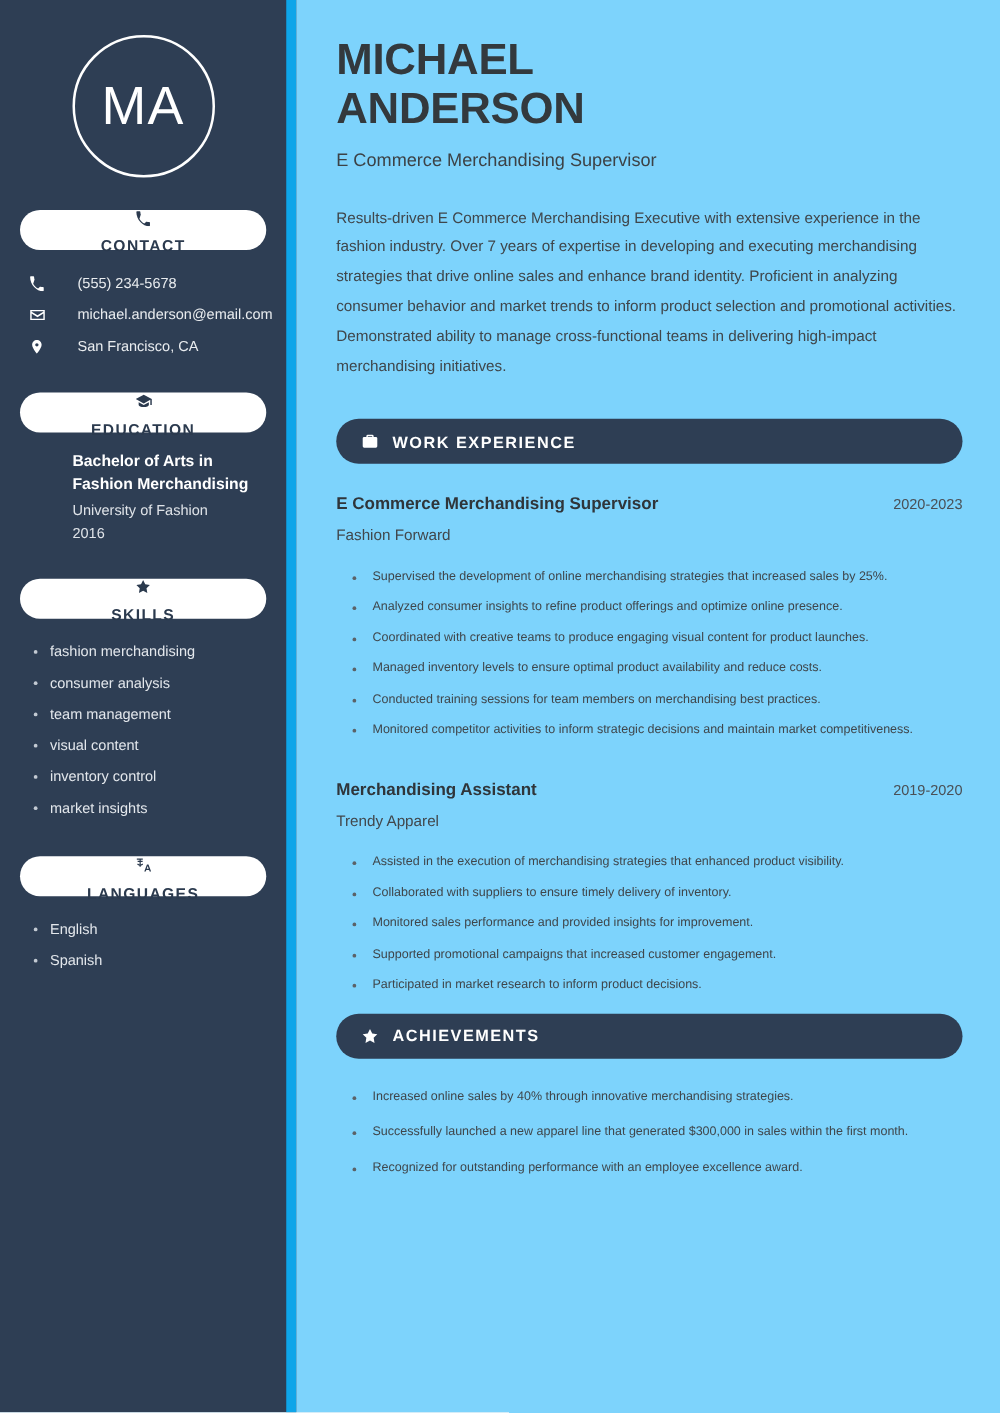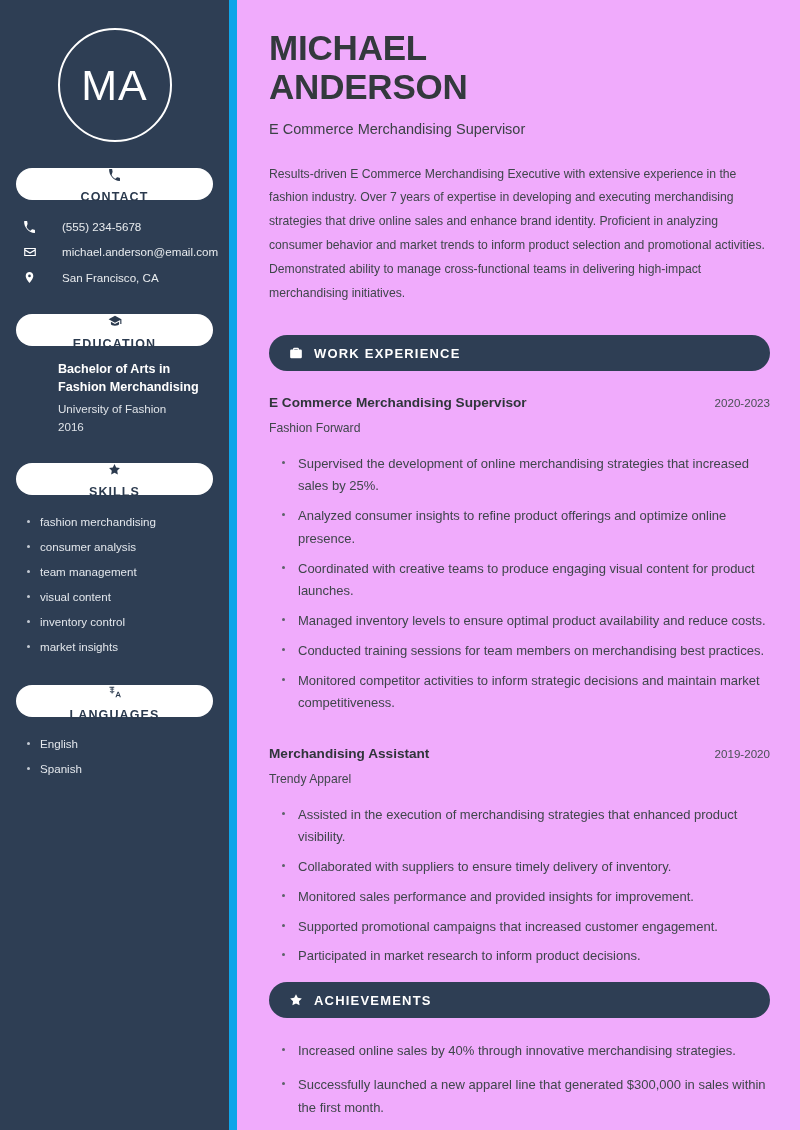--- a/index.html
+++ b/index.html
@@ -131,21 +131,21 @@
     width: 3px;
     height: 3px;
     border-radius: 50%;
     background: #c3cad3;
   }
 
   
   .main {
     flex: 1 1 auto;
     padding: 28px 30px 0 32px;
-    background: #f0abfc;
+    background: #7dd3fc;
     min-width: 0;
   }
 
   .name {
     font-size: 35px;
     font-weight: bold;
     color: #33393d;
     line-height: 1.12;
     letter-spacing: -0.2px;
   }
@@ -202,21 +202,21 @@
   .job-company {
     font-size: 12.2px;
     color: #41474c;
     margin-top: 7px;
     line-height: 1.5;
   }
 
   .bullets { list-style: none; margin: 15px 0 0 0; padding: 0 0 0 13px; }
   .bullets li {
     position: relative;
-    font-size: 13px;
+    font-size: 10px;
     line-height: 1.75;
     color: #3f464b;
     padding: 0 0 0 16px;
     margin-bottom: 7px;
   }
   .bullets li::before {
     content: "";
     position: absolute;
     left: 0;
     top: 8px;

